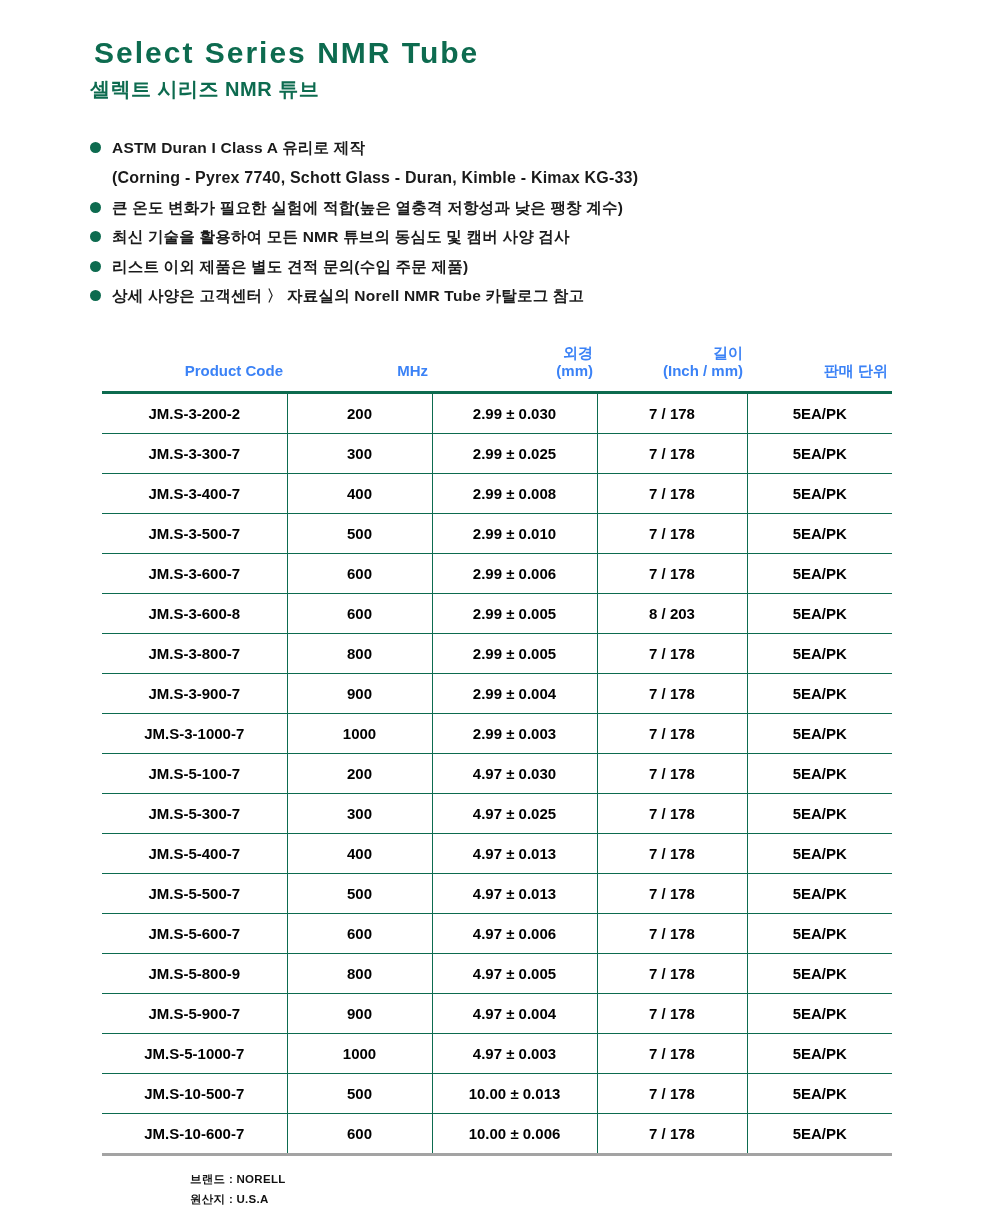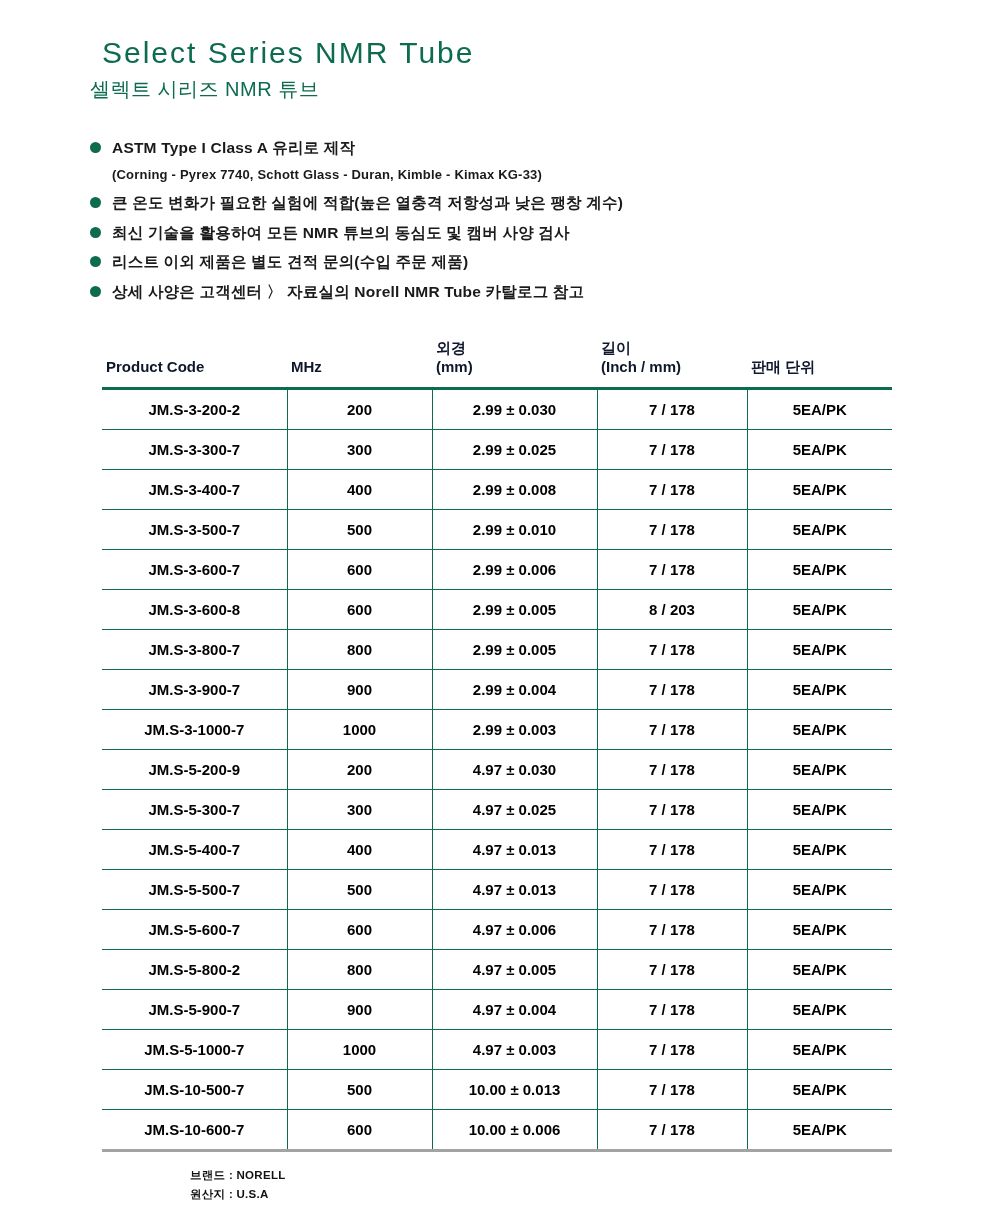--- a/index.html
+++ b/index.html
@@ -14,29 +14,29 @@
     color: #000000;
     position: relative;
     overflow: hidden;
   }
   .page {
     padding: 36px 54px 0 90px;
     box-sizing: border-box;
   }
   .title-en {
     font-size: 30px;
-    font-weight: normal;
+    font-weight: bold;
     color: #0d6b4f;
     letter-spacing: 2px;
-    margin: 0 0 6px 12px;
+    margin: 0 0 6px 4px;
     font-family: "Liberation Sans", sans-serif;
   }
   .title-ko {
     font-size: 20px;
-    font-weight: normal;
+    font-weight: bold;
     color: #0d6b4f;
     letter-spacing: 0.5px;
     margin: 0 0 34px 0;
   }
   .bullets {
     margin: 0 0 30px 0;
     padding: 0;
     list-style: none;
   }
   .bullet-row {
@@ -54,46 +54,46 @@
     flex: 0 0 auto;
   }
   .bullet-text {
     font-size: 15.5px;
     font-weight: bold;
     line-height: 1.45;
     color: #1a1a1a;
     letter-spacing: 0.2px;
   }
   .bullet-sub {
-    font-size: 13px;
+    font-size: 16px;
     font-weight: bold;
     line-height: 1.45;
     color: #1a1a1a;
     margin: 2px 0 7px 22px;
     letter-spacing: 0.2px;
   }
 
   table.spec {
     border-collapse: collapse;
     width: 790px;
     margin: 8px 0 0 12px;
     table-layout: fixed;
   }
   table.spec col.c0 { width: 185px; }
   table.spec col.c1 { width: 145px; }
   table.spec col.c2 { width: 165px; }
   table.spec col.c3 { width: 150px; }
   table.spec col.c4 { width: 145px; }
 
   table.spec thead th {
-    color: #0f172a;
+    color: #3b82f6;
     font-size: 15px;
     font-weight: bold;
     padding: 6px 4px 10px 4px;
-    text-align: left;
+    text-align: right;
     vertical-align: bottom;
     line-height: 1.25;
     border: none;
   }
   table.spec thead tr {
     border-bottom: 3px solid #0d6b4f;
   }
   table.spec tbody td {
     font-size: 15px;
     font-weight: bold;
@@ -127,21 +127,21 @@
 <body>
 
 <div class="page">
 
   <h1 class="title-en">Select Series NMR Tube</h1>
   <h2 class="title-ko">셀렉트 시리즈 NMR 튜브</h2>
 
   <div class="bullets">
     <div class="bullet-row">
       <span class="bullet-dot"></span>
-      <span class="bullet-text">ASTM Type I Class A 유리로 제작</span>
+      <span class="bullet-text">ASTM Duran I Class A 유리로 제작</span>
     </div>
     <div class="bullet-sub">(Corning - Pyrex 7740, Schott Glass - Duran, Kimble - Kimax KG-33)</div>
 
     <div class="bullet-row">
       <span class="bullet-dot"></span>
       <span class="bullet-text">큰 온도 변화가 필요한 실험에 적합(높은 열충격 저항성과 낮은 팽창 계수)</span>
     </div>
 
     <div class="bullet-row">
       <span class="bullet-dot"></span>
@@ -246,21 +246,21 @@
         <td>5EA/PK</td>
       </tr>
       <tr>
         <td>JM.S-3-1000-7</td>
         <td>1000</td>
         <td>2.99 ± 0.003</td>
         <td>7 / 178</td>
         <td>5EA/PK</td>
       </tr>
       <tr>
-        <td>JM.S-5-200-9</td>
+        <td>JM.S-5-100-7</td>
         <td>200</td>
         <td>4.97 ± 0.030</td>
         <td>7 / 178</td>
         <td>5EA/PK</td>
       </tr>
       <tr>
         <td>JM.S-5-300-7</td>
         <td>300</td>
         <td>4.97 ± 0.025</td>
         <td>7 / 178</td>
@@ -281,21 +281,21 @@
         <td>5EA/PK</td>
       </tr>
       <tr>
         <td>JM.S-5-600-7</td>
         <td>600</td>
         <td>4.97 ± 0.006</td>
         <td>7 / 178</td>
         <td>5EA/PK</td>
       </tr>
       <tr>
-        <td>JM.S-5-800-2</td>
+        <td>JM.S-5-800-9</td>
         <td>800</td>
         <td>4.97 ± 0.005</td>
         <td>7 / 178</td>
         <td>5EA/PK</td>
       </tr>
       <tr>
         <td>JM.S-5-900-7</td>
         <td>900</td>
         <td>4.97 ± 0.004</td>
         <td>7 / 178</td>

